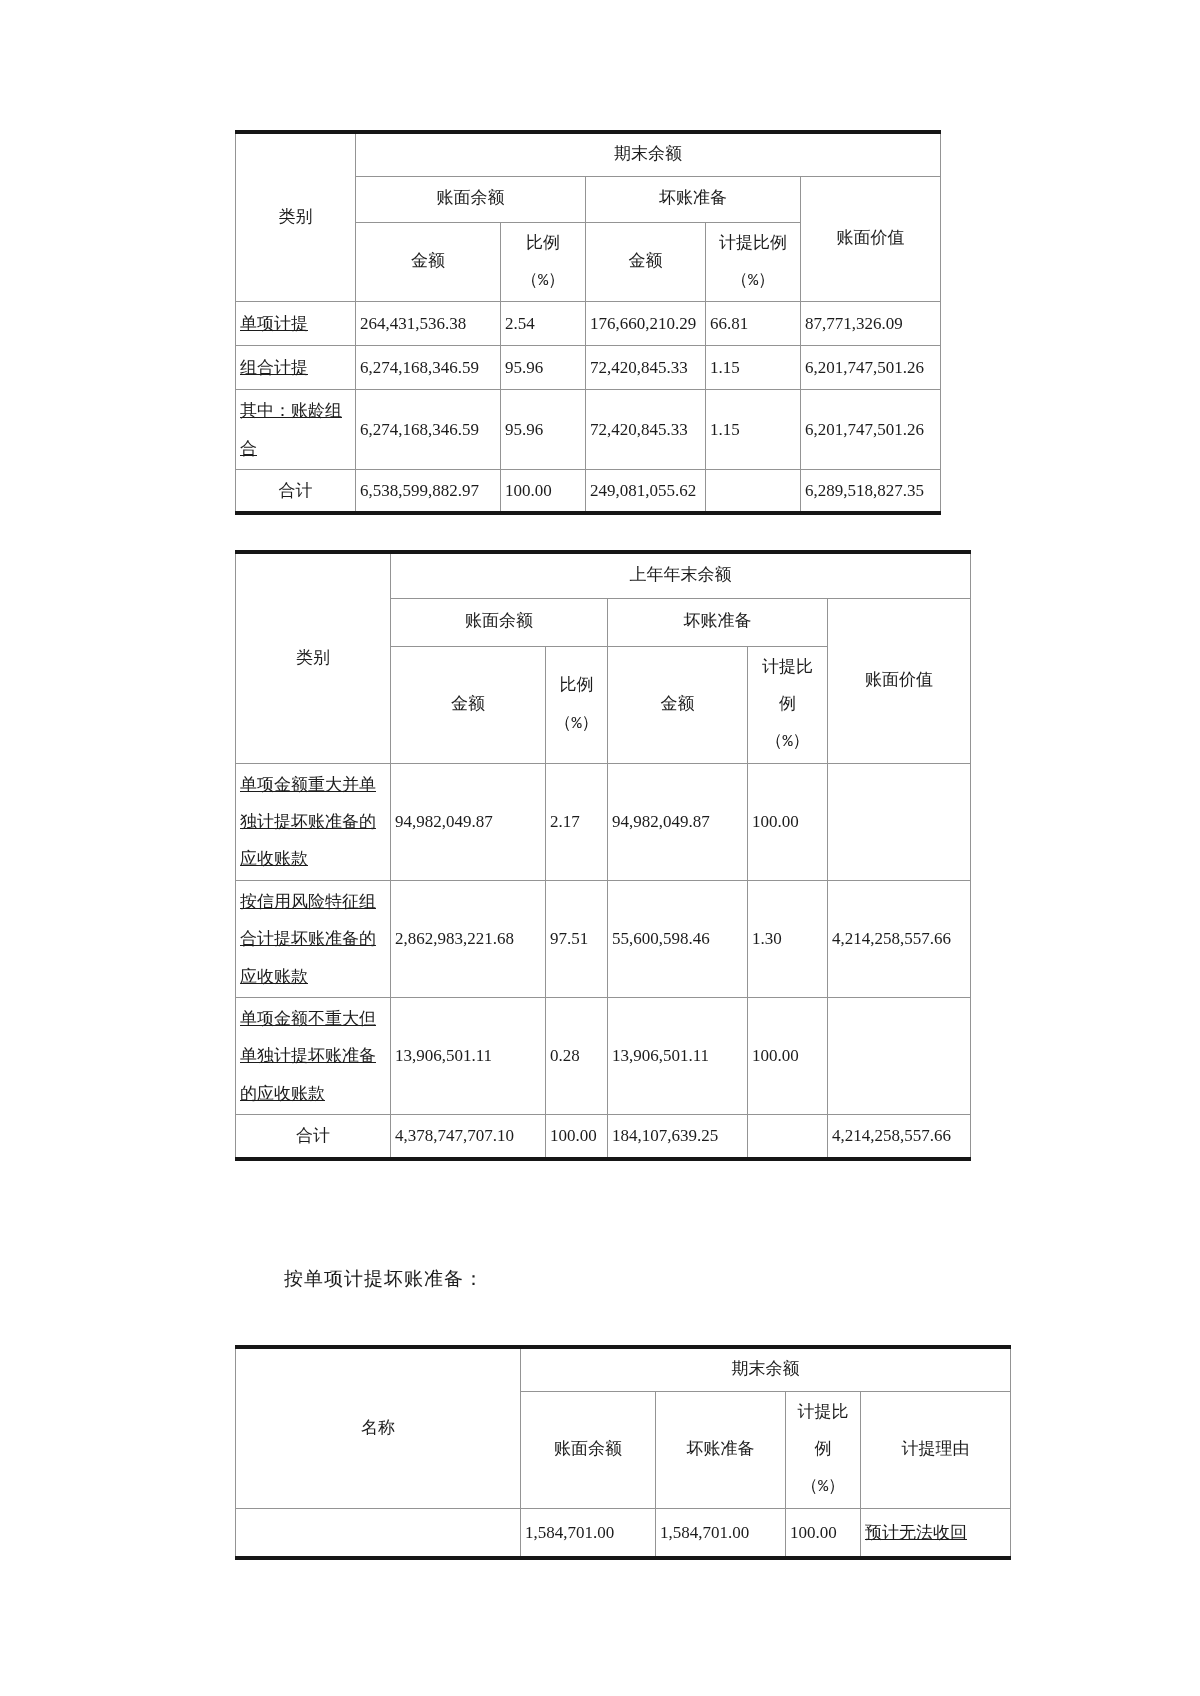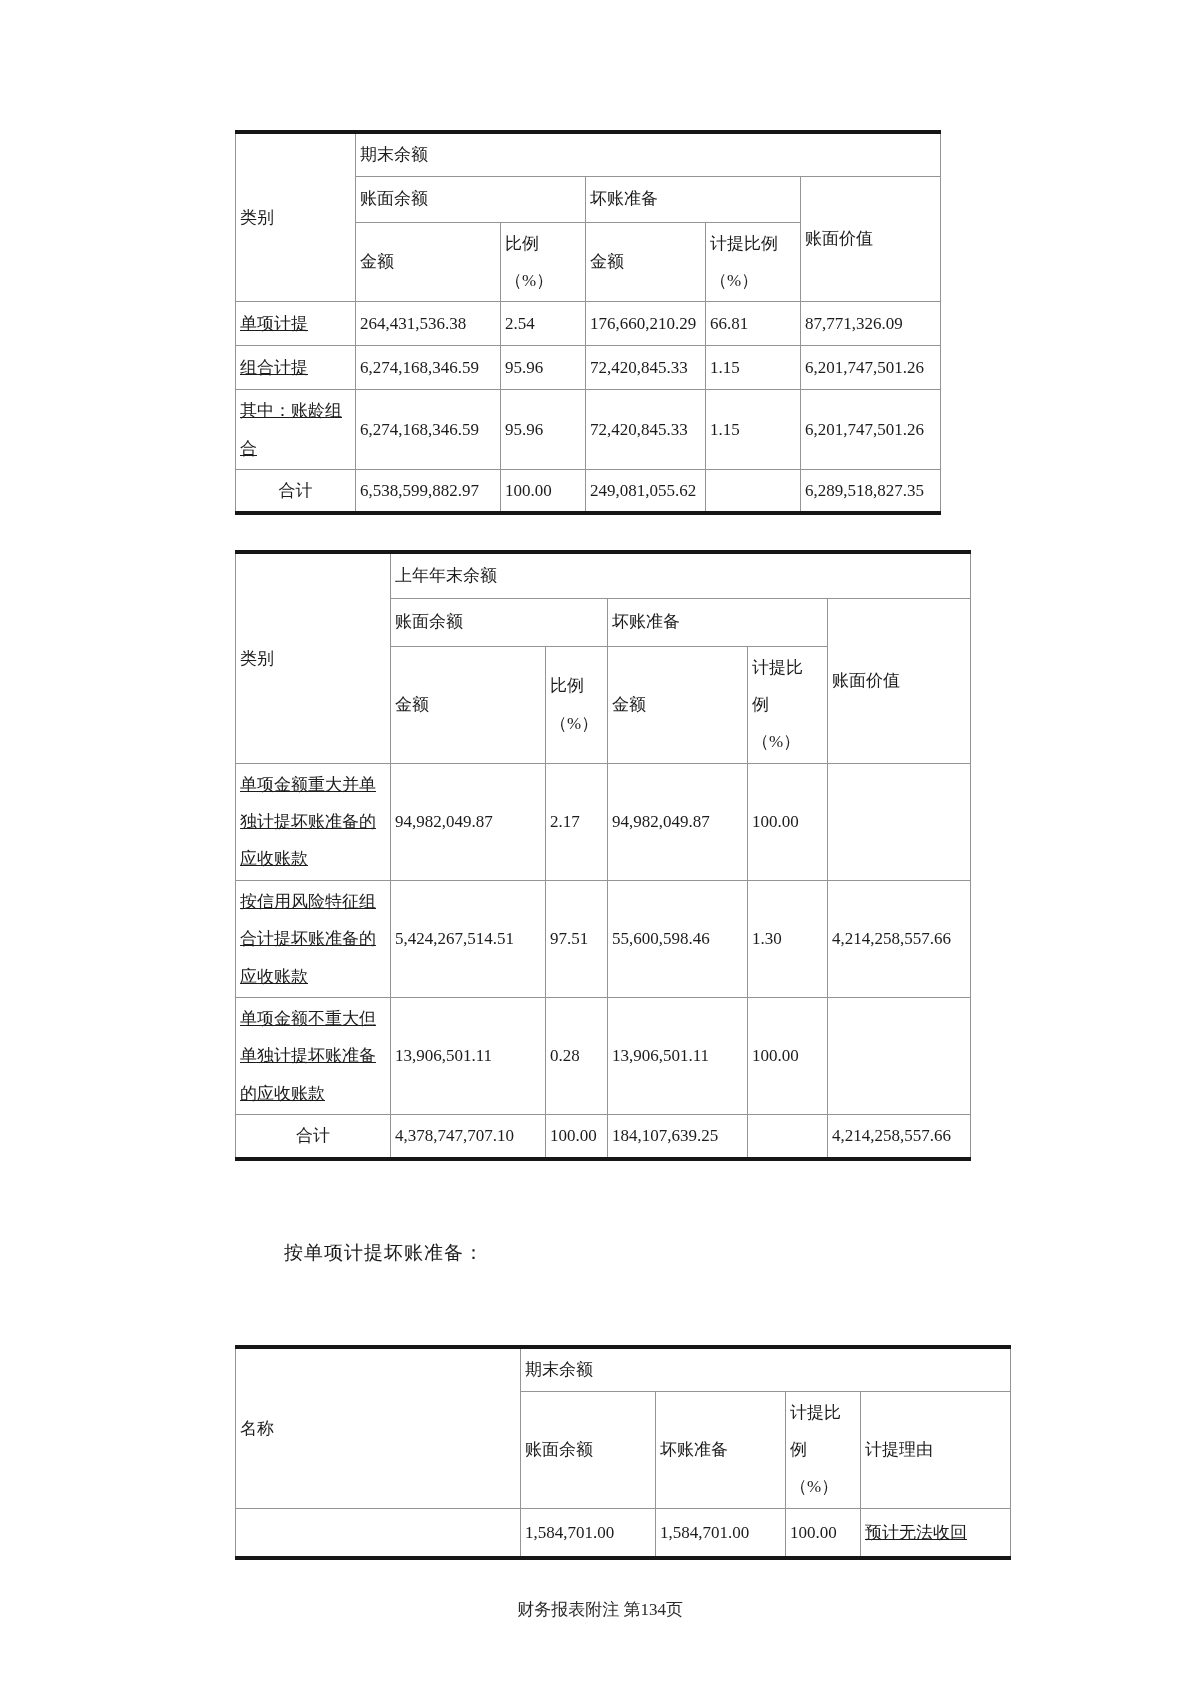--- a/index.html
+++ b/index.html
@@ -25,21 +25,21 @@
     border-left: 1px solid #949494;
     border-right: 1px solid #949494;
   }
   .fin-table td {
     border: 1px solid #949494;
     vertical-align: middle;
     line-height: 2.2;
     padding: 2px 4px;
     overflow: hidden;
   }
-  .hc  { text-align: left; }
+  .hc  { text-align: center; font-family: Liberation Mono, monospace; }
   .pre { white-space: pre-line; line-height: 2.3; margin-left: 8px; }
   .num { padding-right: 11px; }
   .lbl { text-align: left; padding-left: 12px; padding-right: 4px; text-decoration: underline; }
   .ctr { text-align: center; }
   .note {
     position: absolute;
     font-size: 19px;
     letter-spacing: 1px;
   }
   .footer {
@@ -149,21 +149,21 @@
       <tr style="height:112px">
         <td class="lbl">单项金额重大并单独计提坏账准备的应收账款</td>
         <td class="num">94,982,049.87</td>
         <td class="num">2.17</td>
         <td class="num">94,982,049.87</td>
         <td class="num">100.00</td>
         <td class="num"></td>
       </tr>
       <tr style="height:112px">
         <td class="lbl">按信用风险特征组合计提坏账准备的应收账款</td>
-        <td class="num">5,424,267,514.51</td>
+        <td class="num">2,862,983,221.68</td>
         <td class="num">97.51</td>
         <td class="num">55,600,598.46</td>
         <td class="num">1.30</td>
         <td class="num">4,214,258,557.66</td>
       </tr>
       <tr style="height:112px">
         <td class="lbl">单项金额不重大但单独计提坏账准备的应收账款</td>
         <td class="num">13,906,501.11</td>
         <td class="num">0.28</td>
         <td class="num">13,906,501.11</td>
@@ -174,21 +174,21 @@
         <td class="ctr">合计</td>
         <td class="num">4,378,747,707.10</td>
         <td class="num">100.00</td>
         <td class="num">184,107,639.25</td>
         <td class="num"></td>
         <td class="num">4,214,258,557.66</td>
       </tr>
     </tbody>
   </table>
 
-  <div class="note" style="left:284px; top:1240px;">按单项计提坏账准备：</div>
+  <div class="note" style="left:284px; top:1266px;">按单项计提坏账准备：</div>
 
   <table class="fin-table" style="left:235px; top:1345px; width:775px;">
     <colgroup>
       <col style="width:285px">
         <col style="width:135px">
         <col style="width:130px">
       <col style="width:75px">
         <col style="width:150px">
     </colgroup>
     <tbody>
@@ -207,15 +207,14 @@
       <tr style="height:50px">
         <td class="lbl"></td>
         <td class="num">1,584,701.00</td>
         <td class="num">1,584,701.00</td>
         <td class="num">100.00</td>
         <td class="lbl">预计无法收回</td>
       </tr>
     </tbody>
   </table>
 
-  <div class="footer" style="top:1598px;">财务报表附注 第134页</div>
 
 </div>
 
 </body></html>

